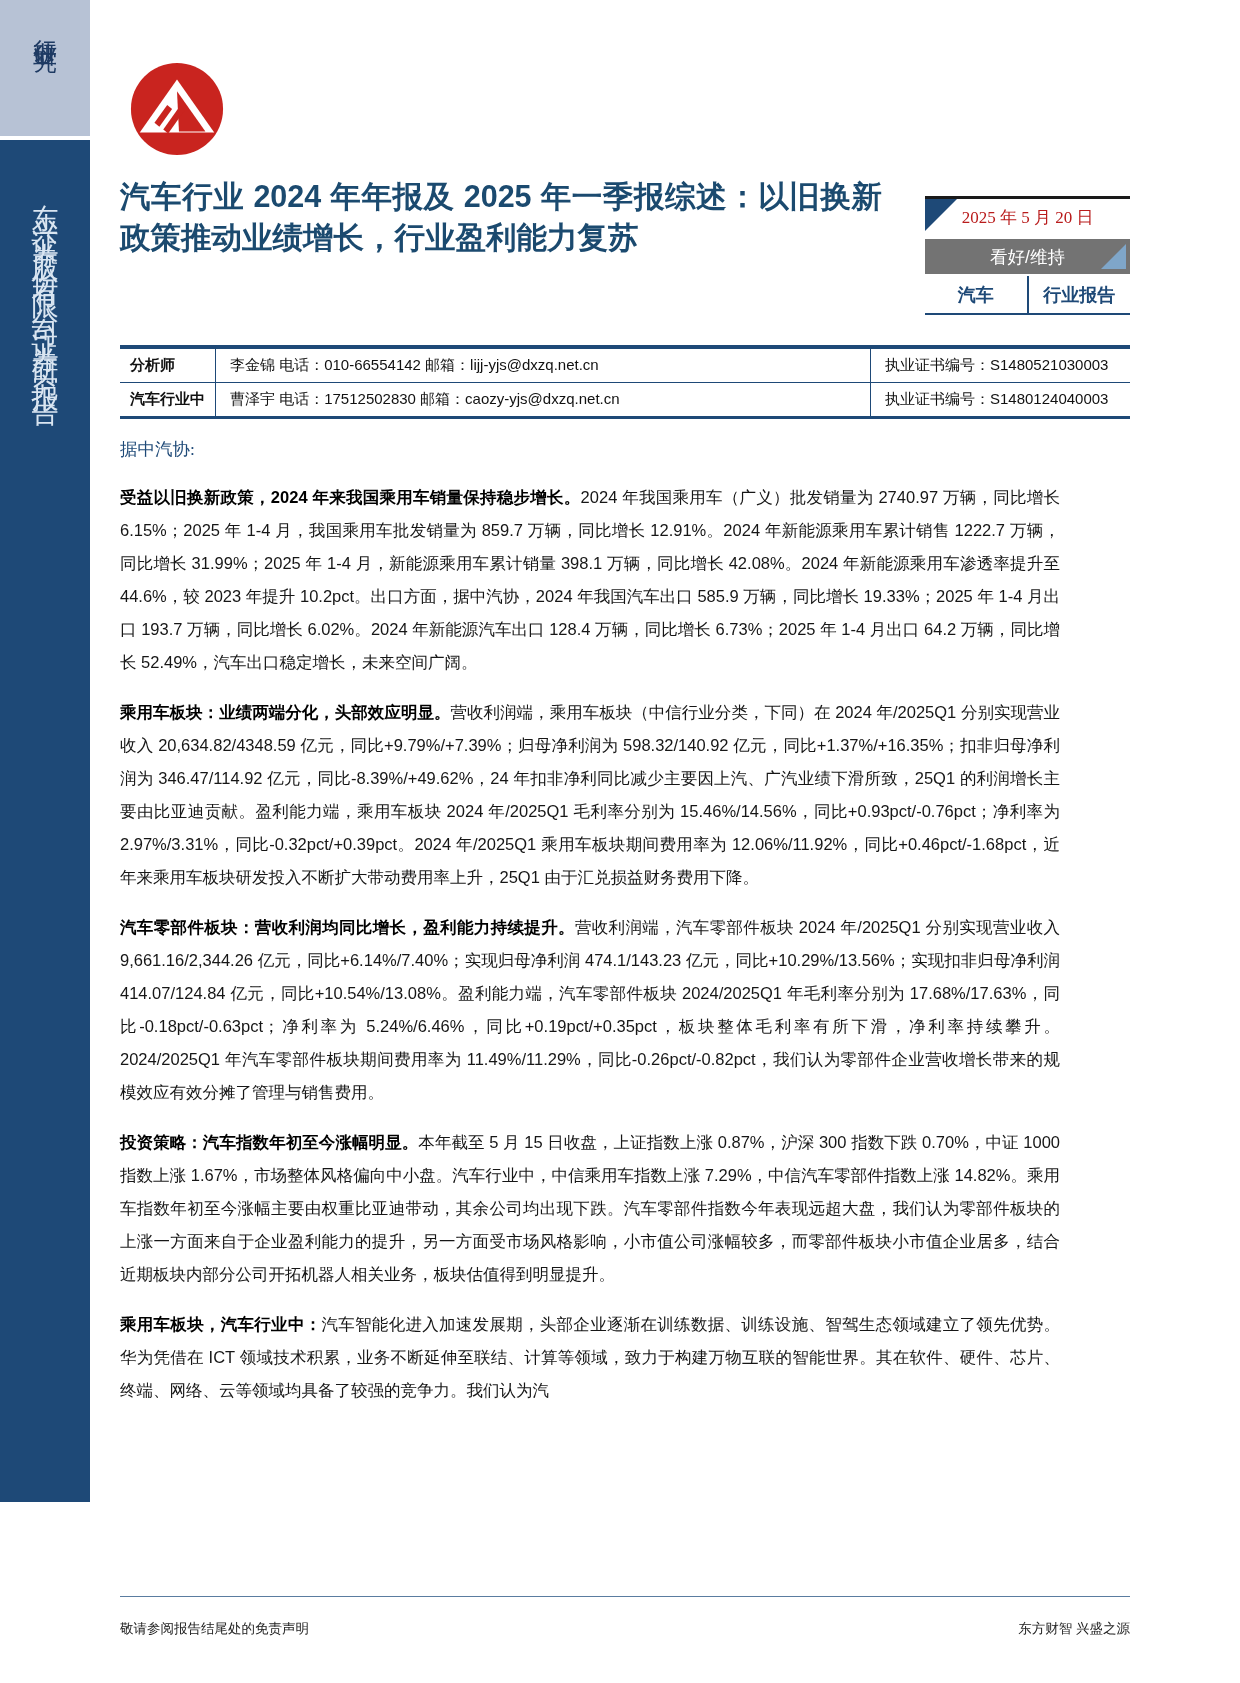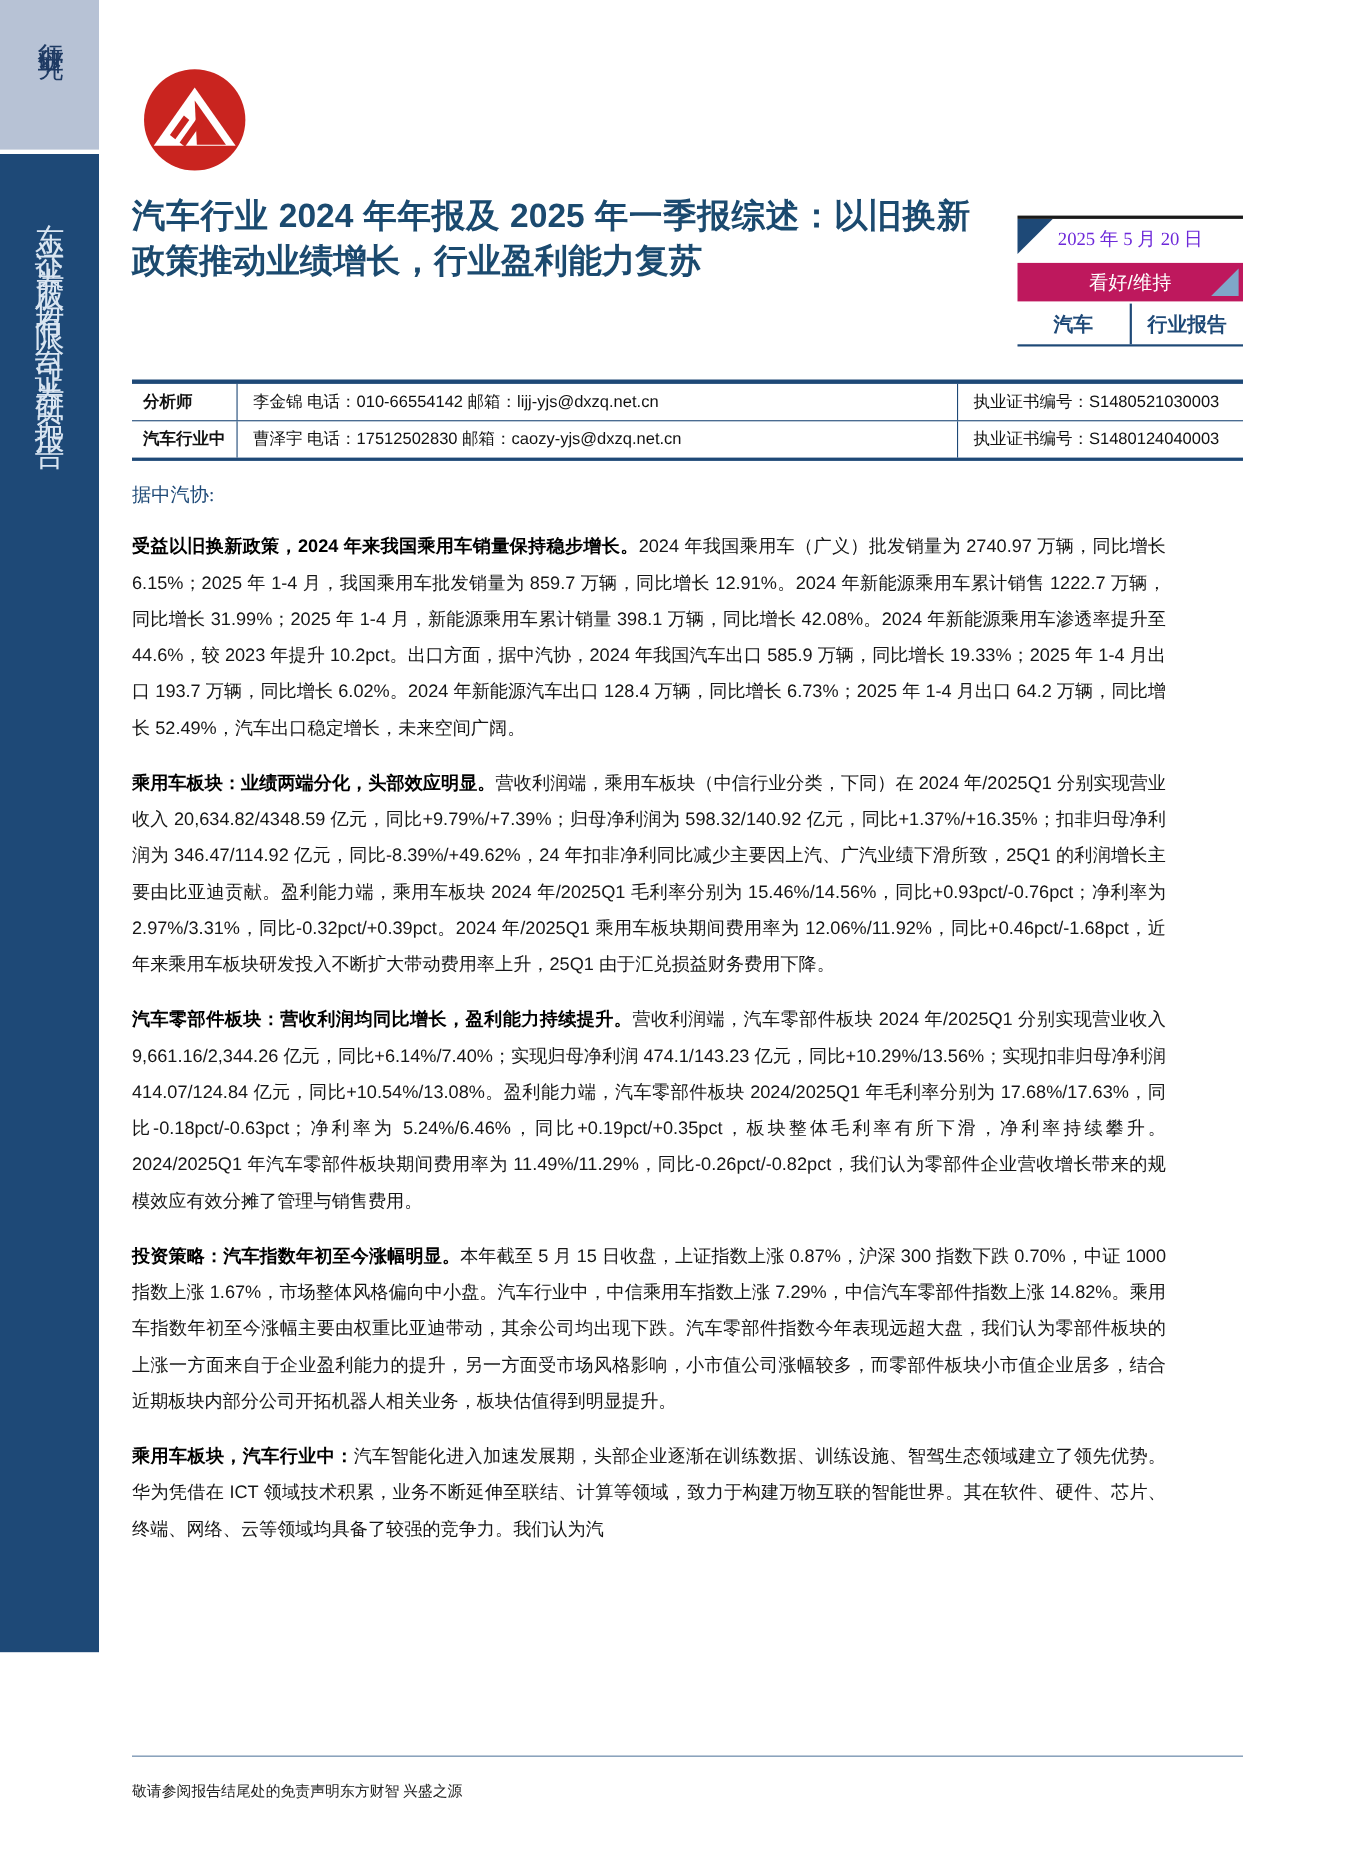--- a/index.html
+++ b/index.html
@@ -24,25 +24,25 @@
   .logo-dot{position:absolute;left:110px;top:0;width:9px;height:9px;background:#c9241f;border-radius:2px;}
   .logo-en{font-size:15px;font-weight:700;color:#1a1a1a;letter-spacing:1.6px;margin-top:3px;}
 
   
   .title{position:absolute;left:120px;top:176px;width:762px;font-size:30.5px;font-weight:700;
         color:#1b4a6f;line-height:41px;text-align:justify;}
 
   
   .infobox{position:absolute;left:925px;top:196px;width:205px;}
   .date-row{position:relative;height:37px;border-top:3px solid #1a1a1a;display:flex;
-        align-items:center;justify-content:center;font-size:17px;color:#6d28d9;
+        align-items:center;justify-content:center;font-size:17px;color:#b91c1c;
         font-family:"Liberation Serif",serif;}
   .tri-navy{position:absolute;left:0;top:0;width:0;height:0;
         border-top:32px solid #1e4977;border-right:32px solid transparent;}
-  .rating-row{position:relative;margin-top:3px;height:35px;background:#be185d;color:#ffffff;
+  .rating-row{position:relative;margin-top:3px;height:35px;background:#737373;color:#ffffff;
         display:flex;align-items:center;justify-content:center;font-size:17.5px;}
   .tri-light{position:absolute;right:4px;top:5px;width:0;height:0;
         border-bottom:25px solid #7fa6c9;border-left:25px solid transparent;}
   .type-row{margin-top:2px;height:37px;display:flex;border-bottom:2px solid #1e4977;}
   .type-cell{flex:1;display:flex;align-items:center;justify-content:center;
         color:#1e4977;font-weight:700;font-size:18px;}
   .type-cell:first-child{border-right:2px solid #1e4977;}
 
   
   .analyst-table{position:absolute;left:120px;top:345px;width:1010px;
@@ -57,22 +57,22 @@
   
   .content{position:absolute;left:120px;top:437px;width:940px;}
   .summary-heading{color:#1e4977;font-size:17.5px;margin:0 0 20px 0;
         font-family:"Liberation Serif",serif;}
   .content p{margin:0 0 17px 0;font-size:16.5px;line-height:33px;text-align:justify;color:#161616;}
   .content p strong{font-weight:700;color:#000;}
 
   
   .footer-line{position:absolute;left:120px;top:1596px;width:1010px;border-top:1.5px solid #5a7ca0;}
   .footer{position:absolute;left:120px;top:1620px;width:1010px;display:flex;
-        justify-content:flex-start;font-size:13.5px;color:#222;
-        font-family:Liberation Serif, serif;}
+        justify-content:space-between;font-size:13.5px;color:#222;
+        font-family:Liberation Sans, sans-serif;}
 </style>
 </head>
 <body>
 
 <div class="page">
 
   <div class="sidebar-light">
     <span>行业研究</span>
   </div>
   <div class="sidebar-dark">

